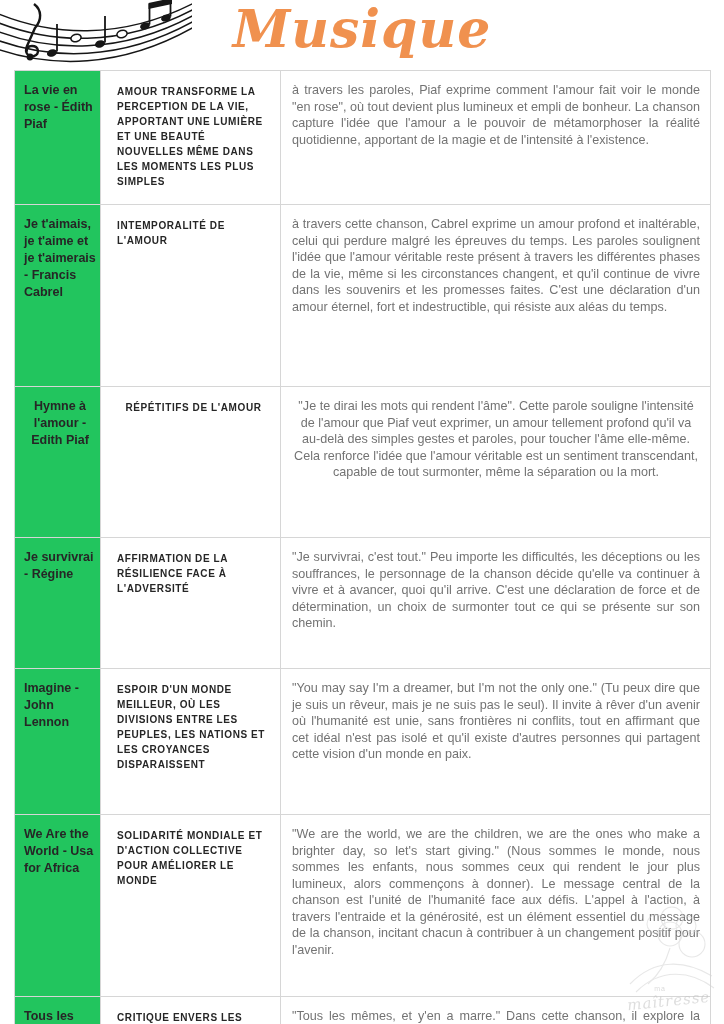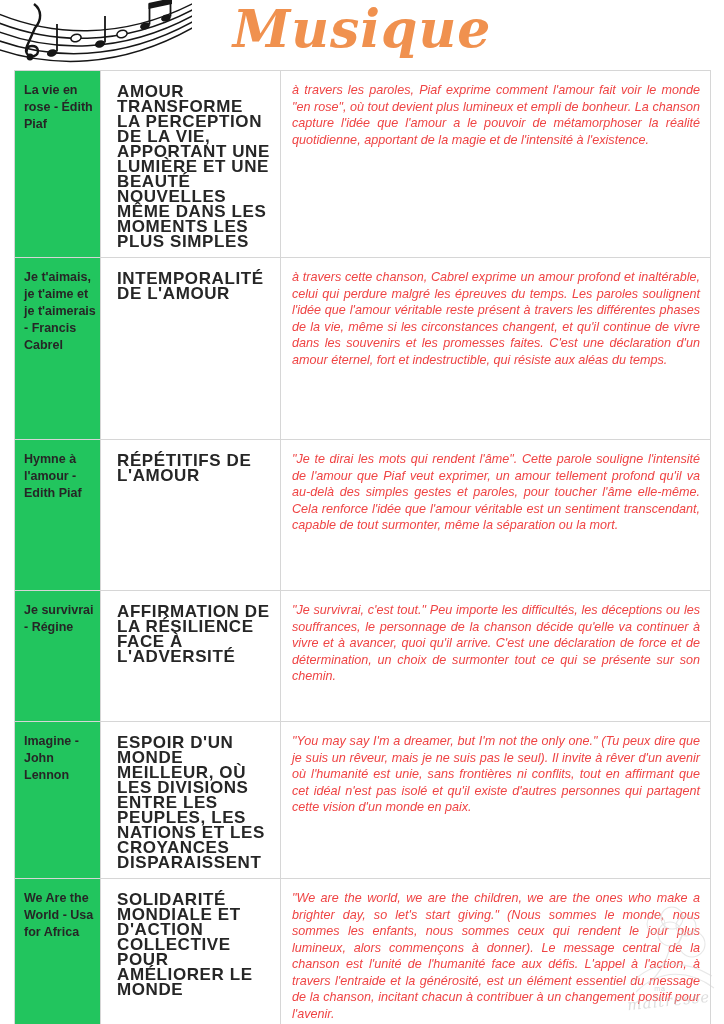--- a/index.html
+++ b/index.html
@@ -30,33 +30,32 @@
     border:1px solid #d6d6d6;
     vertical-align:top;
     padding:0;
   }
   td.song{
     background:#22c55e;
     font-weight:700;font-size:12.5px;line-height:17px;color:#262626;
     padding:11px 4px 8px 9px;
   }
   td.theme{
-    font-weight:700;font-size:17px;line-height:15px;letter-spacing:0.6px;
+    font-weight:700;font-size:10px;line-height:15px;letter-spacing:0.6px;
     color:#262626;
     padding:13px 10px 8px 16px;
   }
   td.desc{
-    font-size:12.6px;line-height:16.5px;color:#ef4444;
+    font-size:12.6px;line-height:16.5px;color:#737373;
     text-align:justify;
     padding:11px 10px 8px 11px;
-    font-style:italic;
   }
   .songs tr:nth-child(1) td{height:112px;}
   .songs tr:nth-child(2) td{height:160px;}
-  .songs tr:nth-child(3) td{height:129px;}
+  .songs tr:nth-child(3) td{height:129px;text-align:center;}
   .songs tr:nth-child(4) td{height:109px;margin-left:48px;}
   .songs tr:nth-child(5) td{height:124px;}
   .songs tr:nth-child(6) td{height:160px;}
   .songs tr:nth-child(7) td{height:141px;}
   
   .watermark{
     position:absolute;right:4px;bottom:6px;width:120px;height:130px;
     opacity:0.55;pointer-events:none;
   }
   .watermark .wm-small{

